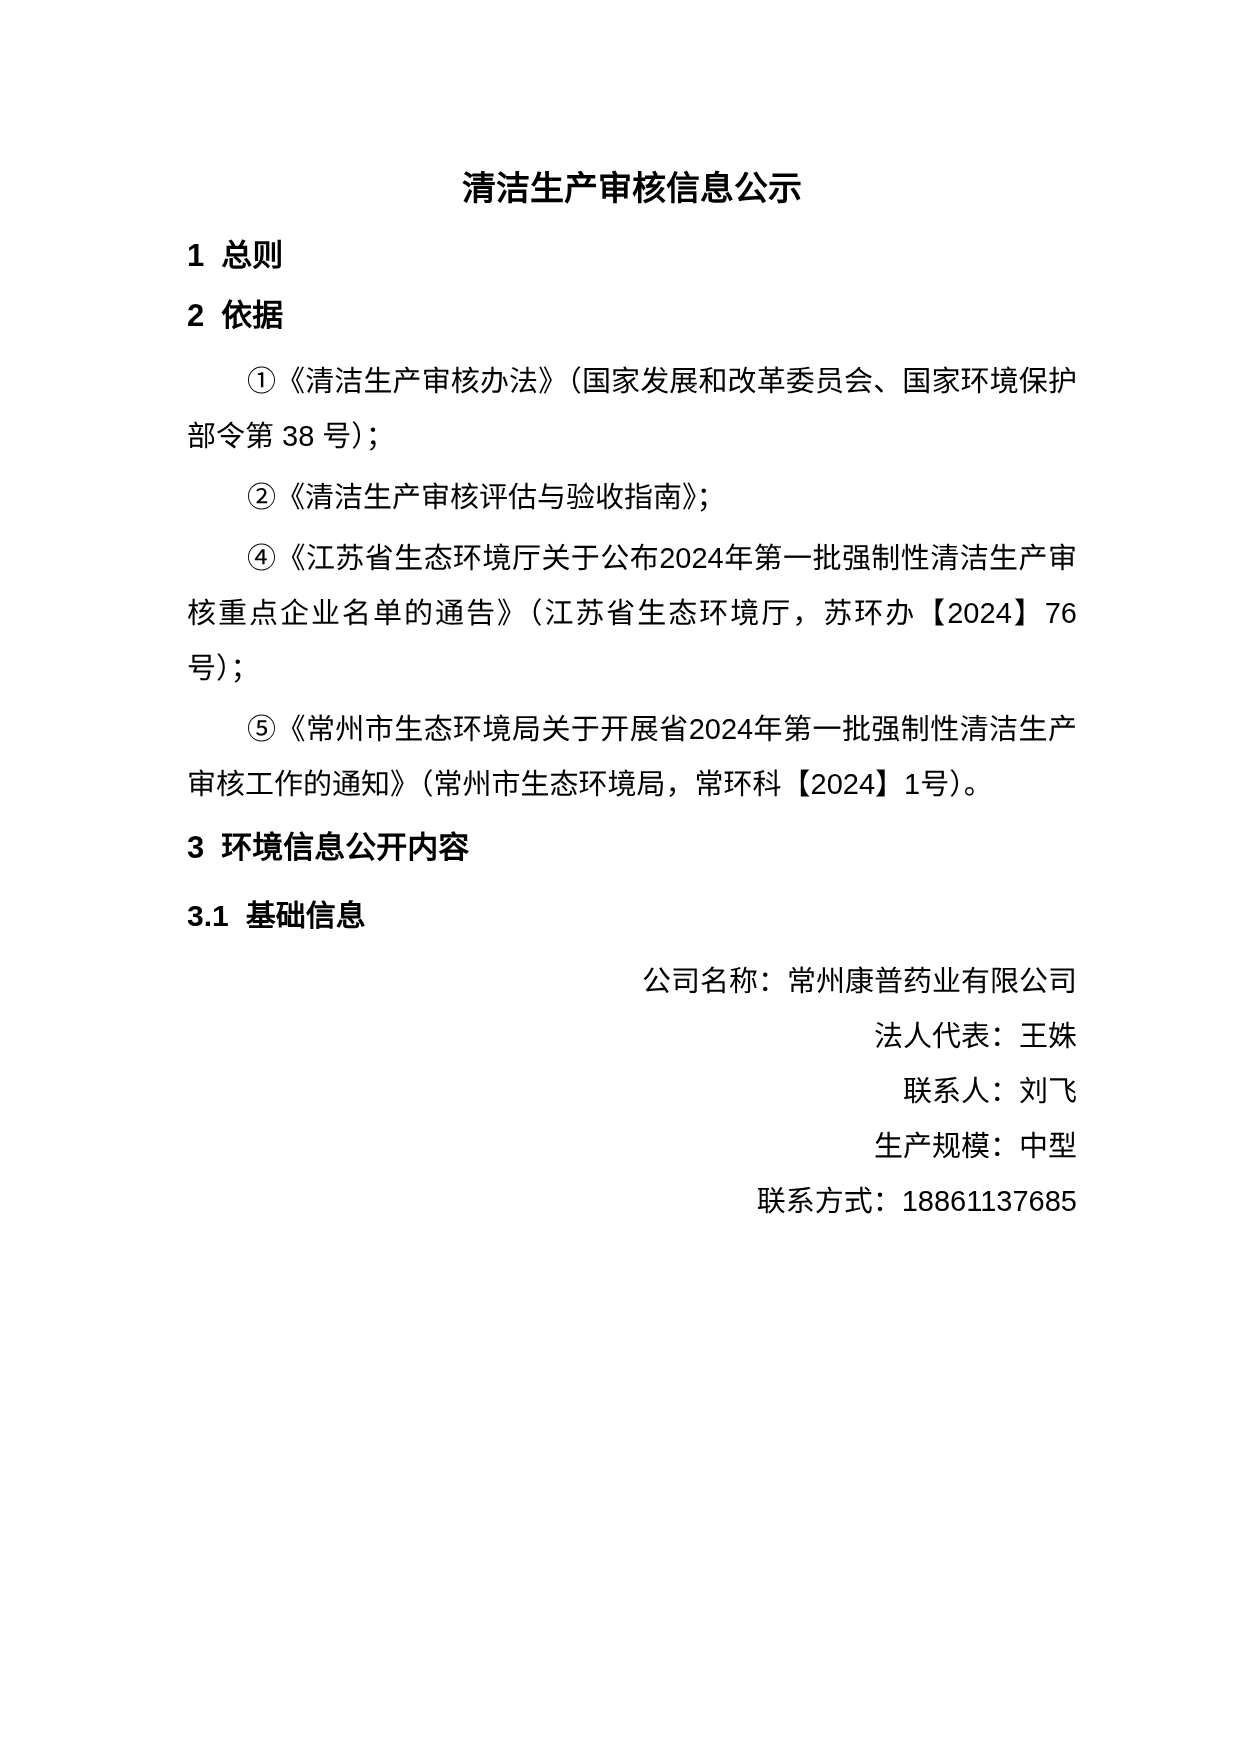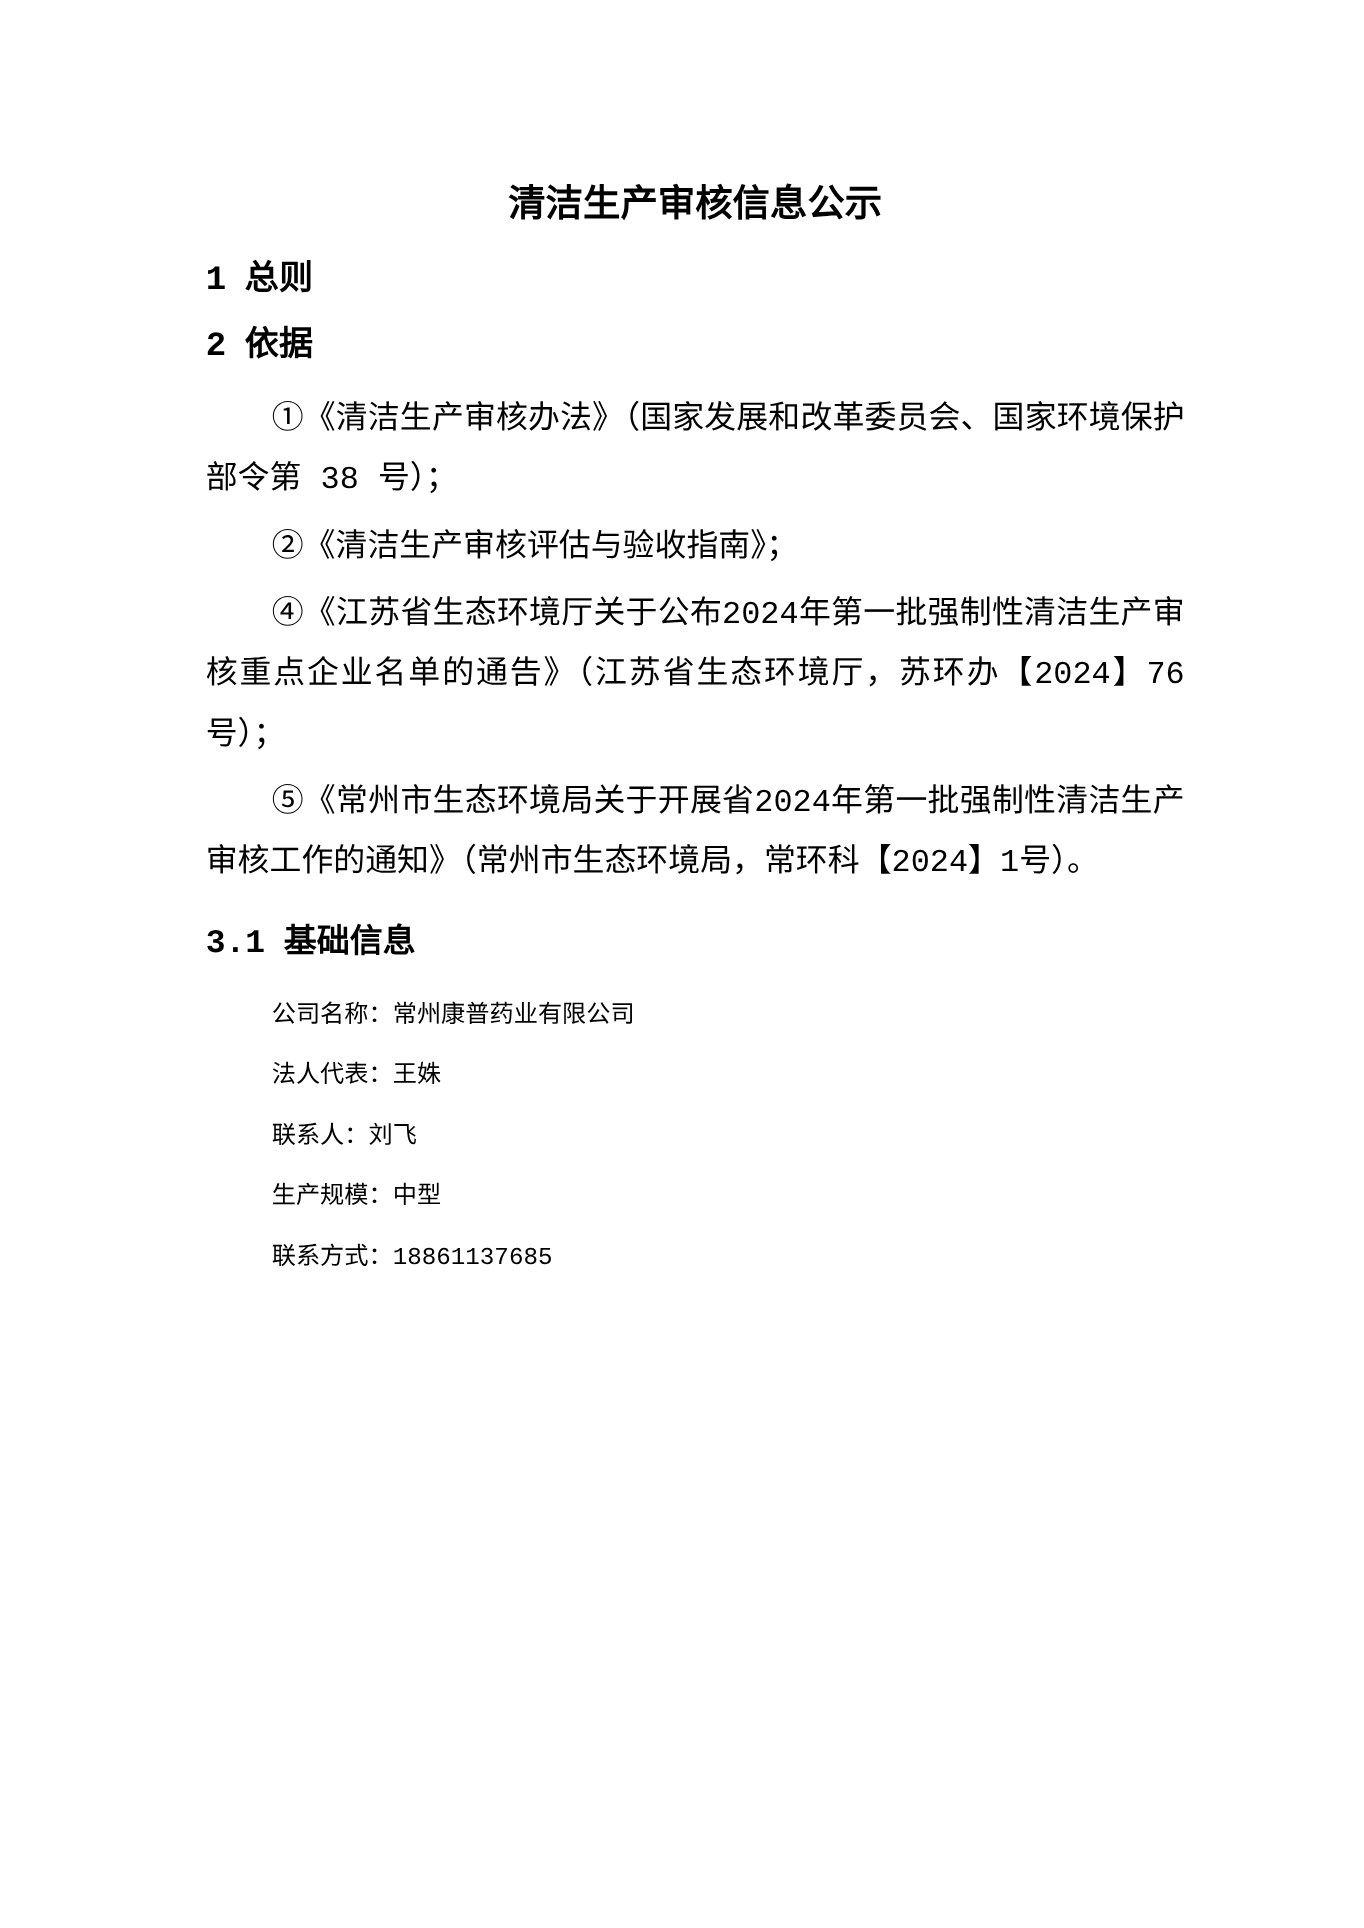--- a/index.html
+++ b/index.html
@@ -8,21 +8,21 @@
     background: #ffffff;
   }
   .page {
     position: relative;
     width: 1240px;
     height: 1753px;
     box-sizing: border-box;
     padding: 162px 163px 0 187px;
     background: #ffffff;
     color: #000000;
-    font-family: Liberation Mono, monospace;
+    font-family: Liberation Sans, sans-serif;
     overflow: hidden;
   }
   .doc-title {
     font-size: 34px;
     font-weight: bold;
     line-height: 52px;
     text-align: center;
     margin: 0 0 20px 0;
   }
   .sec-heading {
@@ -41,43 +41,45 @@
   .body-p {
     font-size: 29px;
     line-height: 55px;
     margin: 0 0 6px 0;
     text-indent: 60px;
     text-align: justify;
     text-align-last: left;
     text-justify: inter-character;
   }
   .info-p {
-    font-size: 22px;
+    font-size: 29px;
     line-height: 55px;
     margin: 0;
     text-indent: 60px;
+    text-align: right;
   }
 </style>
 </head>
 <body>
 
 <div class="page">
 
   <h1 class="doc-title">清洁生产审核信息公示</h1>
 
   <h2 class="sec-heading"><span class="hnum">1</span><span>总则</span></h2>
 
 
   <h2 class="sec-heading"><span class="hnum">2</span><span>依据</span></h2>
 
   <p class="body-p">①《清洁生产审核办法》（国家发展和改革委员会、国家环境保护部令第 38 号）；</p>
   <p class="body-p">②《清洁生产审核评估与验收指南》；</p>
   <p class="body-p">④《江苏省生态环境厅关于公布2024年第一批强制性清洁生产审核重点企业名单的通告》（江苏省生态环境厅，苏环办【2024】76号）；</p>
   <p class="body-p">⑤《常州市生态环境局关于开展省2024年第一批强制性清洁生产审核工作的通知》（常州市生态环境局，常环科【2024】1号）。</p>
 
+  <h2 class="sec-heading"><span class="hnum">3</span><span>环境信息公开内容</span></h2>
 
   <h3 class="sub-heading"><span class="hnum">3.1</span><span>基础信息</span></h3>
 
   <p class="info-p"><span>公司名称：</span><span>常州康普药业有限公司</span></p>
 
   <p class="info-p"><span>法人代表：</span><span>王姝</span></p>
 
 
   <p class="info-p"><span>联系人：</span><span>刘飞</span></p>
 

